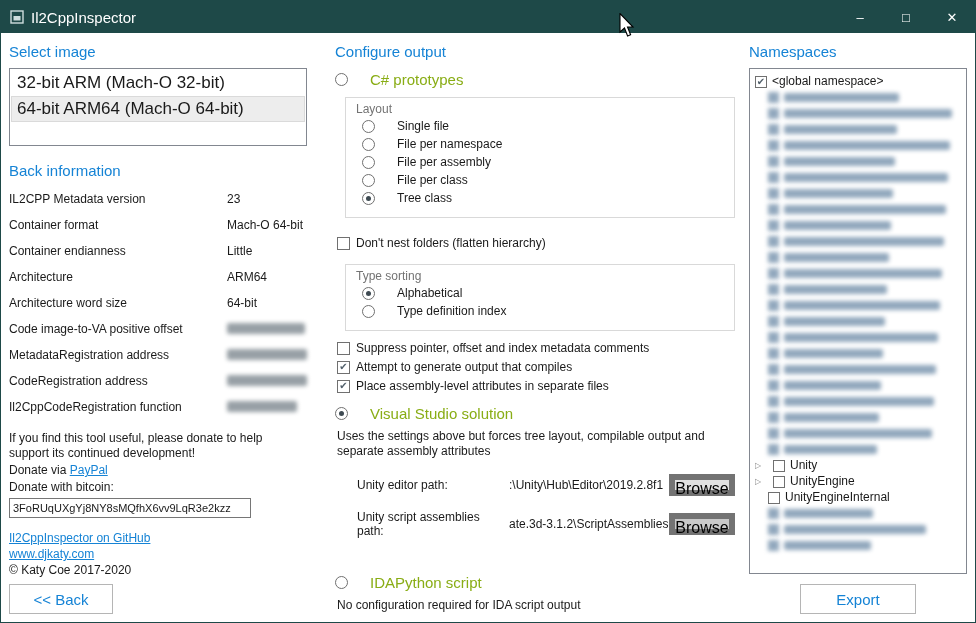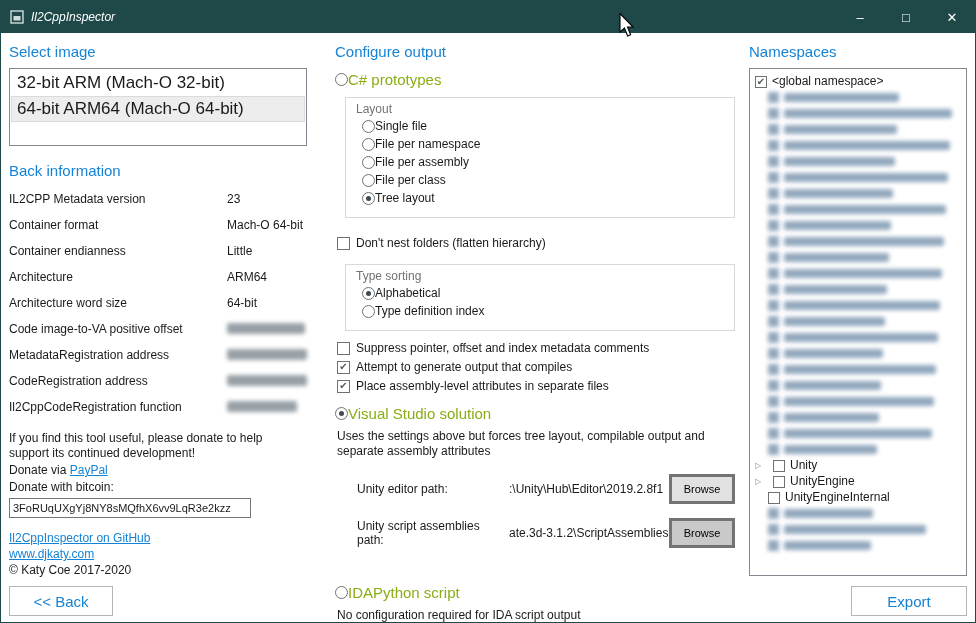--- a/index.html
+++ b/index.html
@@ -6,21 +6,21 @@
   html,body { width:976px; height:623px; }
   body {
     font-family:"Liberation Sans", sans-serif;
     font-size:12px; color:#1a1a1a; background:#fff; overflow:hidden;
   }
   .window { width:976px; height:623px; border:1px solid #1e4948; display:flex; flex-direction:column; background:#fff; position:relative; }
 
   
   .titlebar { height:32px; flex:0 0 32px; background:#1e4948; color:#fff; display:flex; align-items:center; padding-left:8px; }
   .app-icon { width:16px; height:16px; display:flex; align-items:center; justify-content:center; }
-  .titlebar .title { font-size:12px; margin-left:6px;font-style:italic; }
+  .titlebar .title { font-size:15px; margin-left:6px; }
   .win-controls { margin-left:auto; display:flex; height:100%; }
   .win-btn { width:46px; height:100%; display:flex; align-items:center; justify-content:center; font-size:13px; color:#fff; cursor:default; }
 
   
   .body { height:591px; display:flex; padding:6px 8px 8px; }
   .col { height:100%; display:flex; flex-direction:column; }
   .col.left   { width:298px; margin-right:28px; }
   .col.center { width:400px; margin-right:14px; }
   .col.right  { flex:1; }
 
@@ -40,21 +40,21 @@
   .donate-line { margin-top:2px; line-height:15px; }
   .link { color:#1583d5; text-decoration:underline; cursor:pointer; }
   .link.block { display:block; line-height:16px; }
   .btc-input { width:242px; height:20px; border:1px solid #767676; font-family:"Liberation Sans",sans-serif; font-size:11px; padding:1px 3px; margin:3px 0 12px; color:#1a1a1a; }
   .copyright { line-height:16px; }
 
   .big-btn { height:30px; background:#fff; border:1px solid #b5b5b5; color:#1583d5; font-size:15px; font-family:"Liberation Sans",sans-serif; cursor:default; }
   .back-btn { width:104px; margin-top:auto; }
 
   
-  .radio-row { display:flex; align-items:center; gap:0; line-height:15px; }
+  .radio-row { display:flex; align-items:center; gap:22px; line-height:15px; }
   .radio-row.main { margin:4px 0 6px; }
   .radio-row.vs { margin-top:8px; }
   .radio-row.ida { margin-top:30px; }
   .green { color:#89ad15; font-size:15px; }
 
   .rb { width:13px; height:13px; flex:0 0 13px; border:1px solid #707070; border-radius:50%; background:#fff; position:relative; }
   .rb.sel::after { content:""; position:absolute; left:3px; top:3px; right:3px; bottom:3px; border-radius:50%; background:#3e4a52; }
 
   .cb { width:13px; height:13px; flex:0 0 13px; border:1px solid #707070; background:#fff; display:inline-flex; align-items:center; justify-content:center; }
   .cb.checked::after { content:"\2714"; font-size:10px; line-height:1; color:#52606b; }
@@ -65,35 +65,35 @@
   .groupbox .radio-row { margin:3px 0 3px 6px; }
 
   .check-row { display:flex; align-items:center; gap:6px; margin:8px 0 10px 2px; line-height:14px; }
   .extra-checks .check-row { margin:0 0 5px 2px; }
 
   .vs-desc { margin:2px 0 8px 2px; line-height:15px; width:392px; }
 
   .path-row { display:flex; align-items:center; margin:7px 0 7px 22px; }
   .path-label { width:152px; flex:0 0 152px; }
   .path-value { flex:1; text-align:right; padding-right:7px; white-space:nowrap; overflow:hidden; }
-  .browse { width:66px; height:30px; flex:0 0 66px; background:#e1e1e1; border:3px solid #737373; font-size:11px; font-family:"Liberation Sans",sans-serif; cursor:default; }
+  .browse { width:66px; height:22px; flex:0 0 66px; background:#e1e1e1; border:6px solid #737373; font-size:16px; font-family:"Liberation Sans",sans-serif; cursor:default; }
   .browse.alt { background:#c9c9c9; }
 
   .ida-desc { margin:2px 0 0 2px; line-height:15px; }
 
   
   .ns-box { border:1px solid #828790; flex:1; background:#fff; padding:6px 5px; display:flex; flex-direction:column; gap:3px; overflow:hidden; }
   .ns-row { display:flex; align-items:center; gap:5px; height:13px; flex:0 0 13px; font-size:12px; line-height:13px; }
   .ns-row.indent { margin-left:13px; }
   .expander { width:13px; flex:0 0 13px; color:#8a8a8a; font-size:8px; text-align:left; }
   .ns-redacted { filter:blur(2px); }
   .fake-cb { width:11px; height:11px; flex:0 0 11px; background:#92a8bd; }
   .fake-text { height:9px; background:#92a8bd; border-radius:2px; }
 
-  .export-row { display:flex; justify-content:flex-end; margin-top:10px; }
+  .export-row { display:flex; justify-content:center; margin-top:10px; }
   .export-btn { width:116px; }
 
   
   .cursor { position:absolute; left:618px; top:12px; z-index:20; pointer-events:none; }
 </style>
 </head>
 <body>
 
 <div class="window">
 
@@ -199,21 +199,21 @@
             <div class="radio-row">
               <span class="rb"></span>
               <span>File per assembly</span>
             </div>
             <div class="radio-row">
               <span class="rb"></span>
               <span>File per class</span>
             </div>
             <div class="radio-row">
               <span class="rb sel"></span>
-              <span>Tree layout</span>
+              <span>Tree class</span>
             </div>
           </div>
       </div>
 
       <div class="check-row">
         <span class="cb" id="cb-flatten"></span>
         <span>Don't nest folders (flatten hierarchy)</span>
       </div>
 
       <div class="groupbox">

